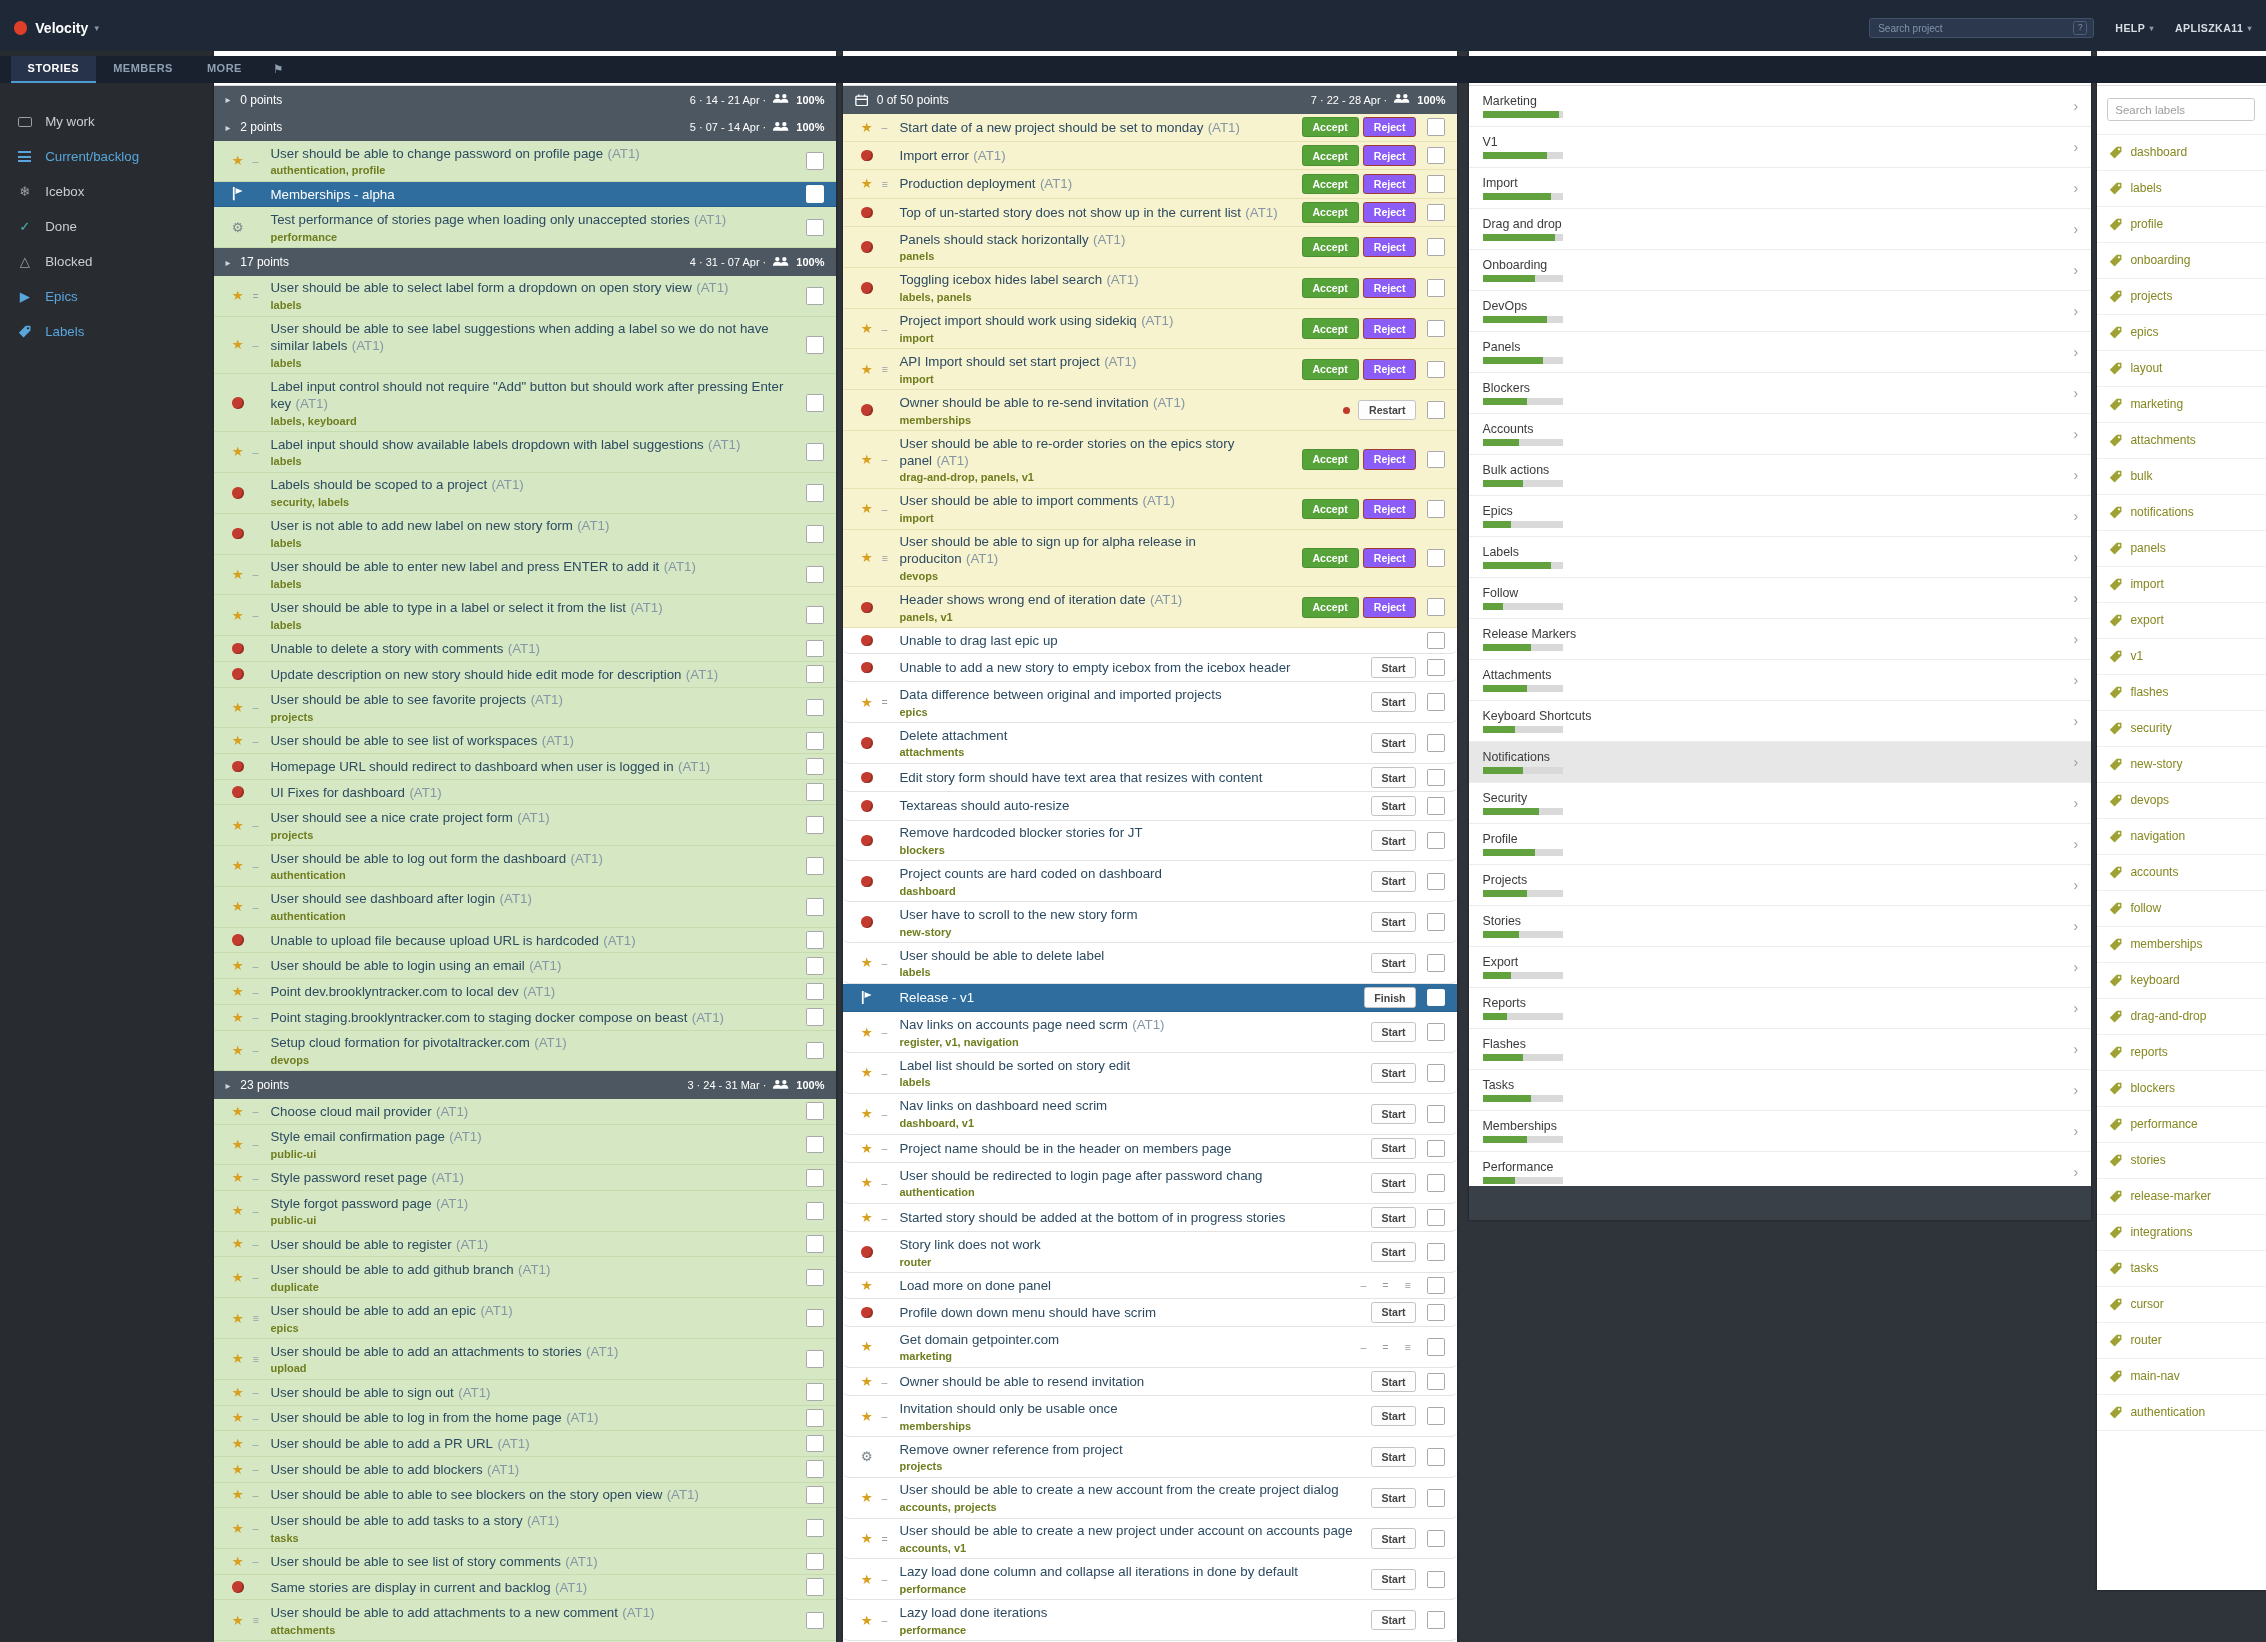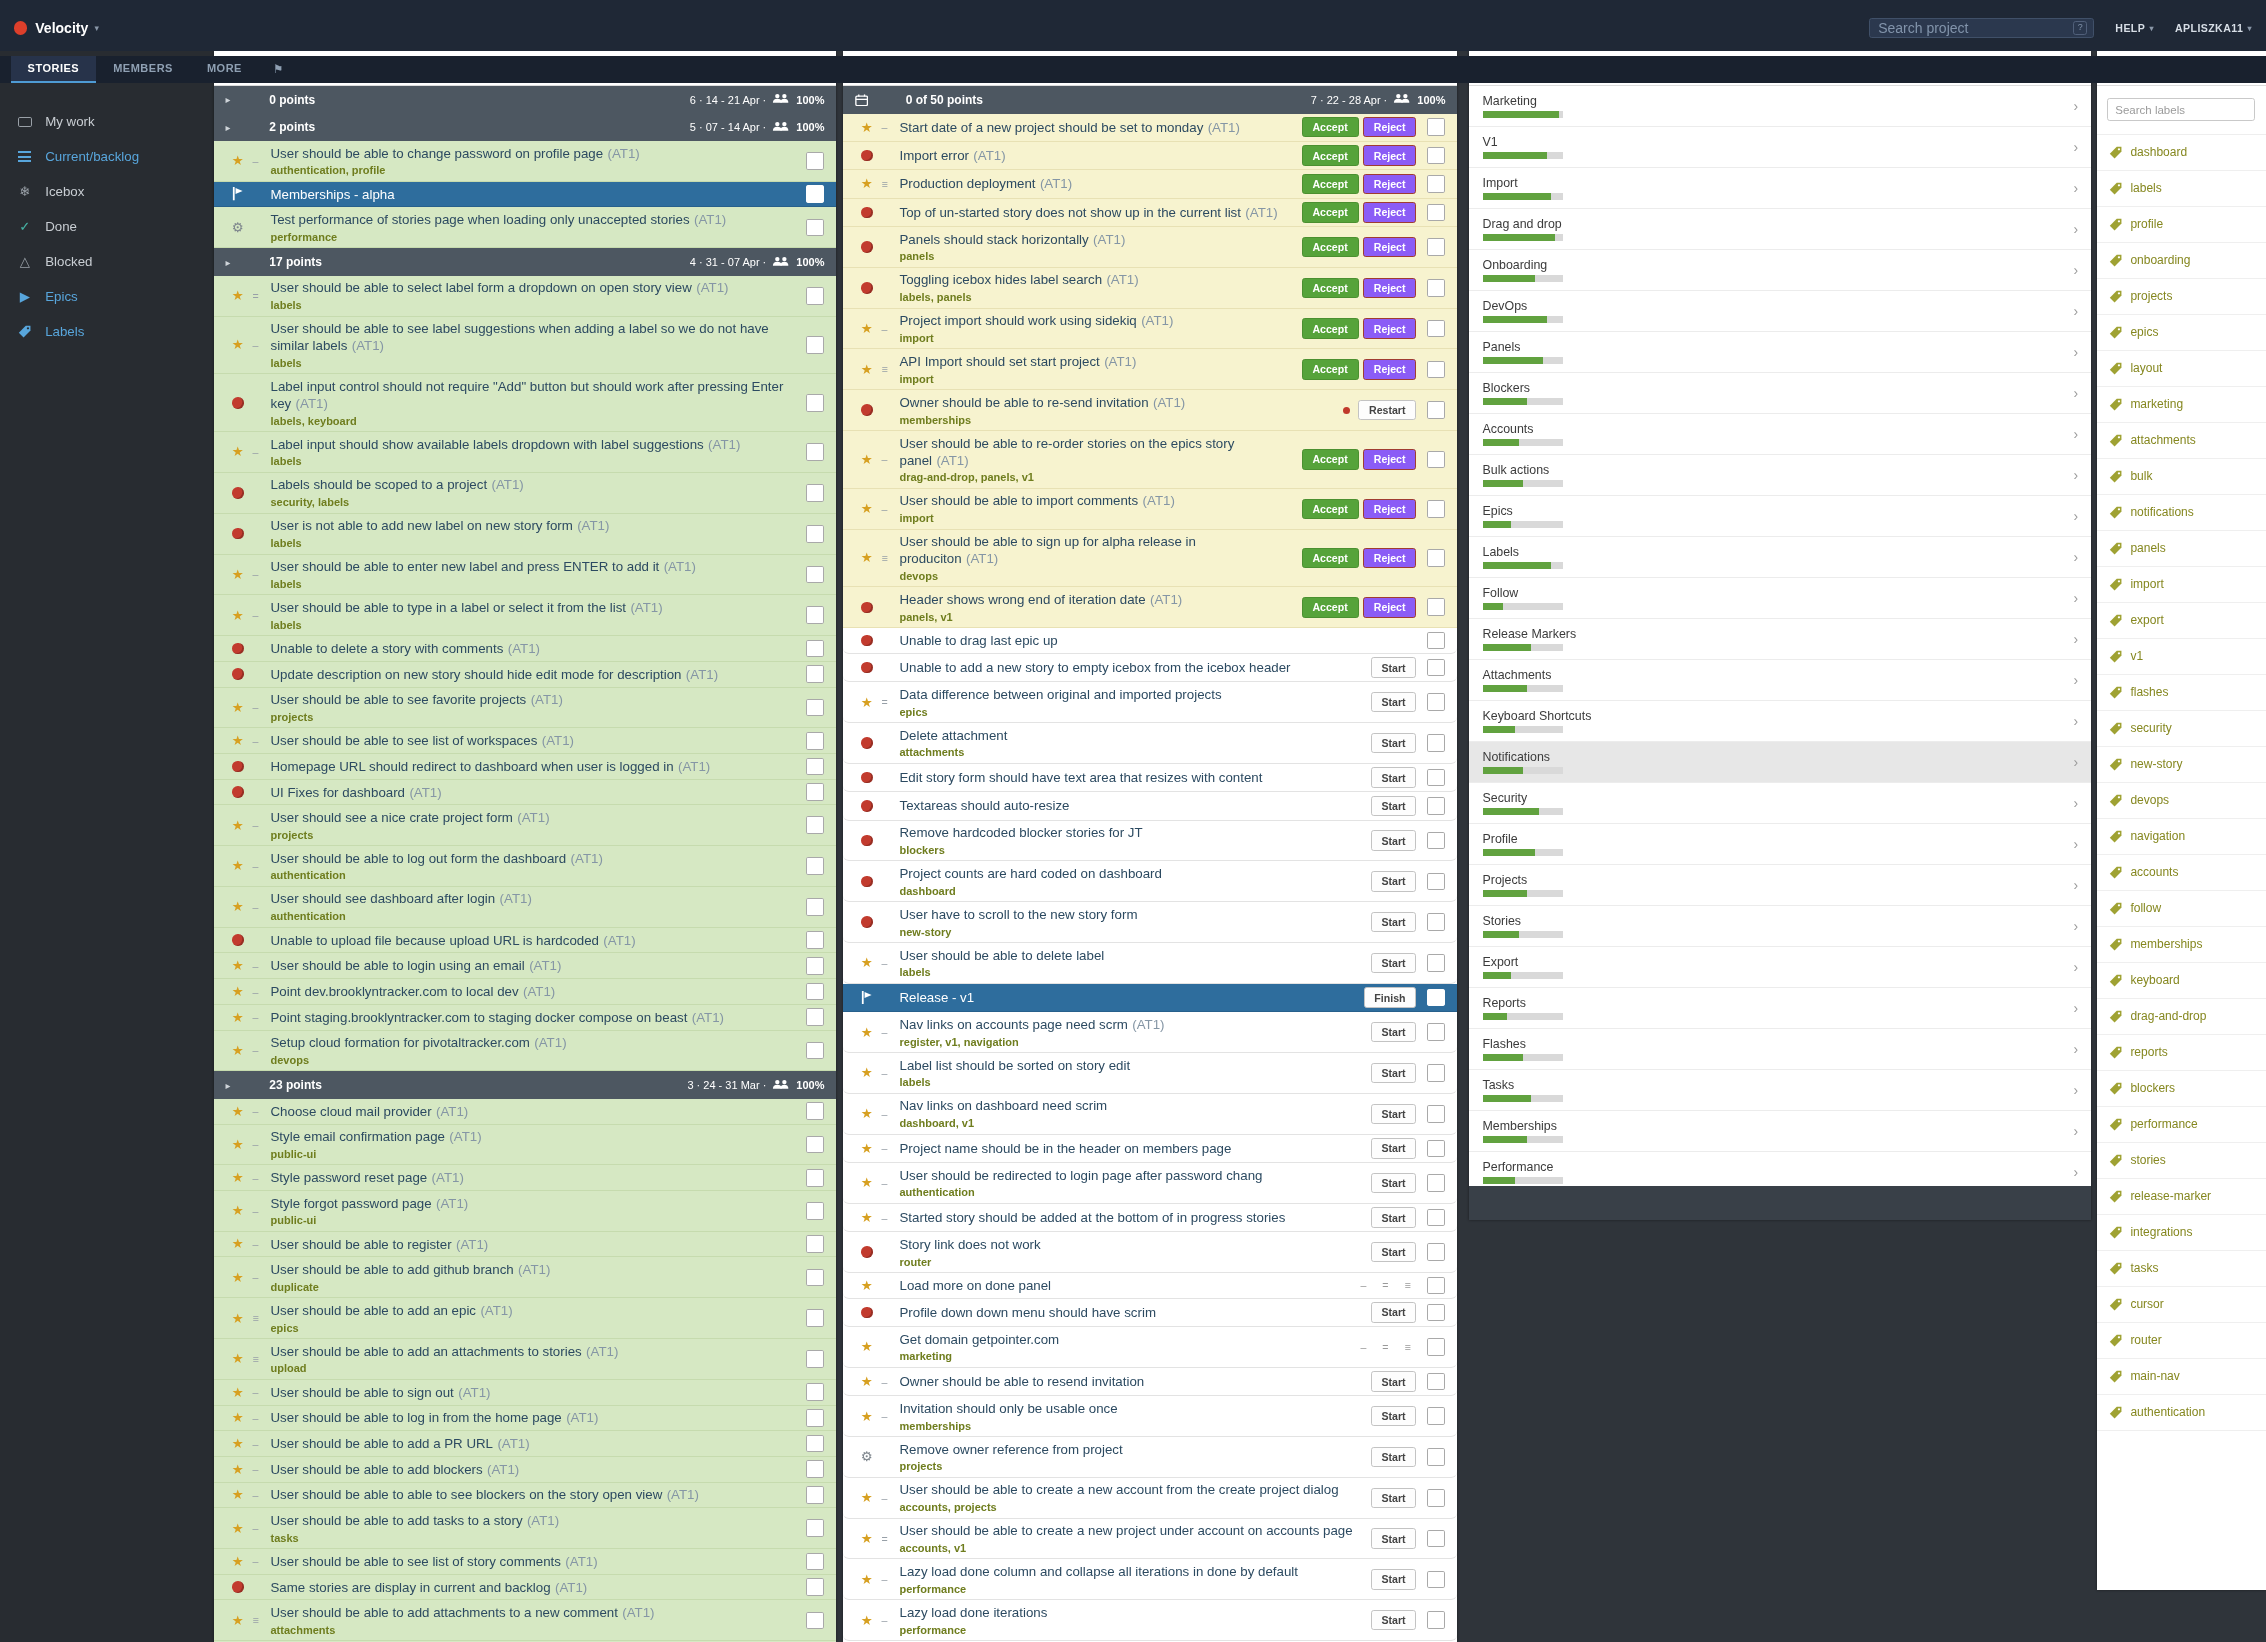--- a/index.html
+++ b/index.html
@@ -8,21 +8,21 @@
     background:#2f343a;font-family:"Liberation Sans",sans-serif;cursor:default;
   }
   
   #topbar{position:absolute;top:0;left:0;right:0;height:51px;background:#1f2836;z-index:5;}
   .topbar-upper{height:24px;display:flex;align-items:center;padding:16px 14px;}
   .brand-mark{width:13.3px;height:13.3px;border-radius:50%;background:#dd3f2b;margin-right:8px;flex:none;}
   .brand-name{color:#fff;font-size:14px;font-weight:bold;}
   .brand-caret{color:#8a97a8;font-size:8.9px;margin-left:6.2px;}
   .topbar-right{margin-left:auto;display:flex;align-items:center;gap:21px;}
   .search-box{width:211px;height:18.6px;background:#2b384e;border:0.9px solid #405068;border-radius:2.7px;display:flex;align-items:center;padding:0 6.2px;}
-  .search-input{flex:1;background:transparent;border:none;outline:none;color:#b6c3d4;font-size:14px;font-family:"Liberation Sans",sans-serif;min-width:0;}
+  .search-input{flex:1;background:transparent;border:none;outline:none;color:#b6c3d4;font-size:10px;font-family:"Liberation Sans",sans-serif;min-width:0;}
   .search-input::placeholder{color:#8294ab;}
   .search-hint{border:0.9px solid #51607a;border-radius:2.7px;font-size:8.9px;line-height:11.5px;padding:0 3.5px;color:#8294ab;margin-left:5.3px;}
   .help,.user{color:#d7dee6;font-size:10.6px;font-weight:bold;letter-spacing:0.4px;display:flex;align-items:center;gap:4.4px;}
   .mini-caret{color:#8a97a8;font-size:8px;}
   .topbar-tabs{height:26.6px;background:#19212e;display:flex;align-items:stretch;padding-left:10.6px;}
   .tab{display:flex;align-items:center;padding:0 17px;color:#8fa0b3;font-size:11px;font-weight:bold;letter-spacing:0.5px;border-bottom:2.7px solid transparent;box-sizing:border-box;}
   .tab.active{color:#fff;background:#27334a;border-bottom-color:#4e9bd4;}
   .tab-extra{display:flex;align-items:center;padding:0 14px;color:#8fa0b3;font-size:11.5px;}
   
   #content{position:absolute;top:51px;left:0;right:0;bottom:0;display:flex;align-items:flex-start;}
@@ -48,21 +48,21 @@
   .header-actions{margin-left:auto;display:flex;align-items:center;gap:14px;}
   .kebab{color:#8a8a8a;font-size:16px;line-height:1;}
   .close{color:#8a8a8a;font-size:19.5px;line-height:1;}
   .add-btn{display:flex;align-items:center;gap:3.5px;font-size:12.4px;color:#444;}
   .plus{font-size:15px;color:#444;font-weight:bold;}
   .trend{display:flex;align-items:center;gap:5.3px;margin-left:12.4px;color:#9aa0a6;font-size:11.5px;}
   .panel-body{flex:1;overflow:hidden;}
   
   .group-header{height:27.5px;flex:none;background:#4d5761;color:#fff;display:flex;align-items:center;padding:0 11.5px;font-size:12px;box-sizing:border-box;}
   .group-caret{margin-right:9.8px;font-size:9.8px;color:#cfd4d9;}
-  .group-points{font-weight:bold;margin-left:29px;}
+  .group-points{font-weight:normal;}
   .group-right{margin-left:auto;display:flex;align-items:center;gap:6.2px;font-size:11px;}
   .pct{font-weight:bold;}
   .cal-icon{margin-right:8.9px;display:flex;align-items:center;}
   
   .story{display:flex;align-items:center;padding:3.5px 12.4px 3.5px 14px;border-bottom:0.9px solid #e3e3e3;box-sizing:border-box;}
   .story.st-done{background:#d6e8c3;border-color:#c6dbae;}
   .story.st-delivered{background:#f7f3cf;border-color:#e8e1b4;}
   .story.st-unstarted{background:#ffffff;border-color:#e3e3e3;border-radius:6px;}
   .story.st-selected{background:#2e6d9d;border-color:#27608c;}
   .story-iconwrap{width:19.5px;flex:none;display:flex;justify-content:center;align-items:center;}

